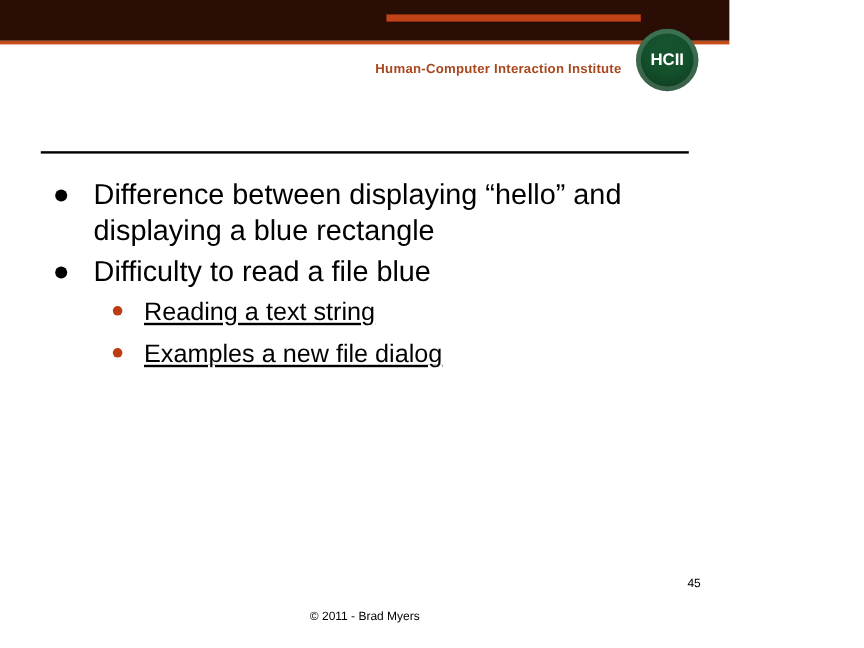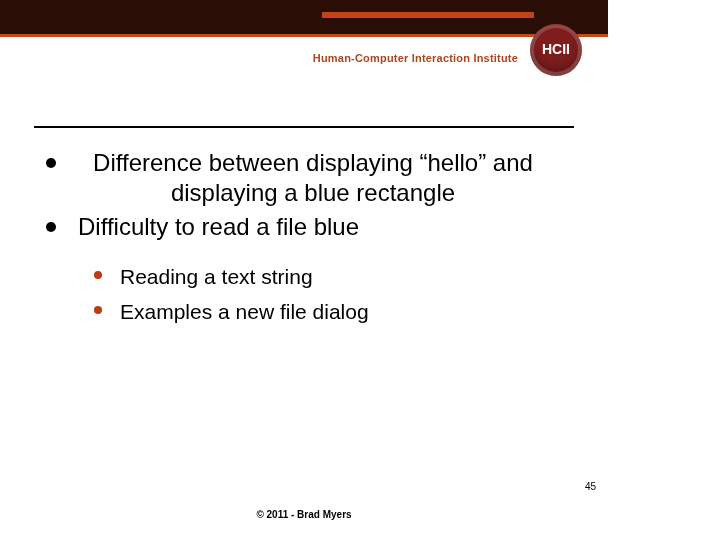--- a/index.html
+++ b/index.html
@@ -40,21 +40,21 @@
     font-weight: 600;
     letter-spacing: 0.2px;
   }
   .seal {
     position: absolute;
     top: 24px;
     right: 26px;
     width: 52px;
     height: 52px;
     border-radius: 50%;
-    background: #7f1d1d;
+    background: #14532d;
     display: flex;
     align-items: center;
     justify-content: center;
     color: #fff;
     font-weight: 700;
     font-size: 14px;
     box-shadow: inset 0 0 0 4px rgba(255,255,255,0.18), inset 0 -8px 12px rgba(0,0,0,0.25);
   }
   .seal span { transform: translateY(-1px); }
   .title {
@@ -88,55 +88,53 @@
     width: 10px; height: 10px; border-radius: 50%;
     background: #000;
     margin-top: 10px;
     margin-right: 22px;
     flex: 0 0 auto;
   }
   .lvl1 .text {
     font-size: 24px;
     line-height: 1.25;
     color: #000;
-    text-align: center;
   }
-  .sub-list { margin-top: 20px; margin-left: 48px; }
+  .sub-list { margin-top: 4px; margin-left: 48px; text-decoration: underline; }
   .lvl2 {
     display: flex;
     align-items: flex-start;
     margin-bottom: 6px;
   }
   .lvl2 .dot {
     width: 8px; height: 8px; border-radius: 50%;
     background: #be3c12;
     margin-top: 9px;
     margin-right: 18px;
     flex: 0 0 auto;
   }
   .lvl2 .text {
     font-size: 21px;
     color: #000;
     line-height: 1.4;
   }
   .page-number {
     position: absolute;
     bottom: 48px;
-    right: 12px;
+    right: 24px;
     font-size: 10px;
     color: #000;
   }
   .footer {
     position: absolute;
     bottom: 20px;
     left: 0; right: 0;
     text-align: center;
     font-size: 10px;
     color: #000;
-    font-weight: bold;
   }
 </style>
 </head>
 <body>
 
 <div class="slide">
 
   <div class="top-band"></div>
   <div class="orange-stripe"></div>
   <div class="accent-rule"></div>

